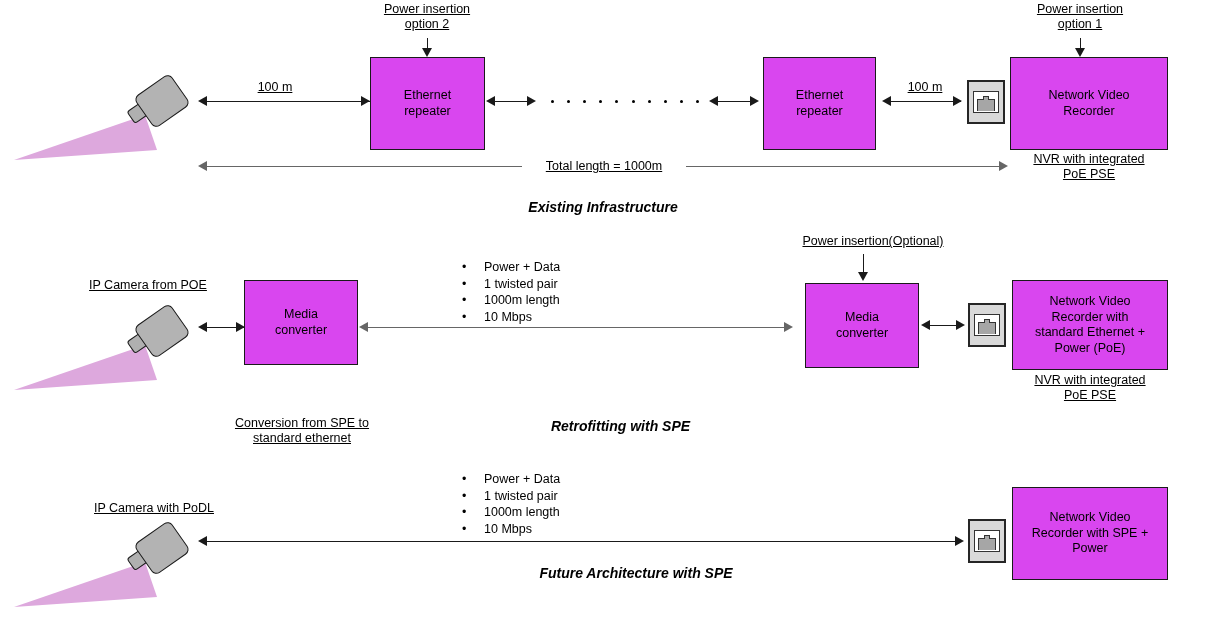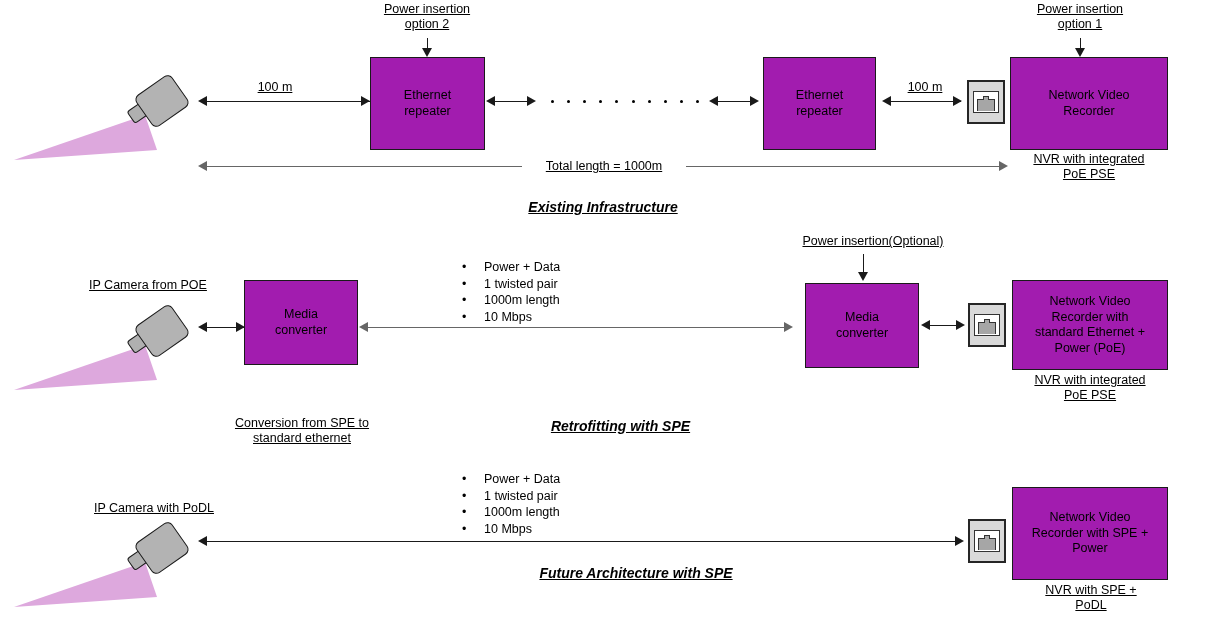--- a/index.html
+++ b/index.html
@@ -27,30 +27,29 @@
     color: #000;
     text-align: center;
     white-space: pre-line;
     text-decoration: underline;
   }
   .section-title {
     position: absolute;
     font-size: 14px;
     font-style: italic;
     font-weight: bold;
-    text-decoration: underline;
     text-align: center;
     white-space: nowrap;
   }
 
   
   .box {
     position: absolute;
     border: 1.6px solid #1a1a1a;
-    background: #a21caf;
+    background: #d946ef;
     box-sizing: border-box;
     display: flex;
     align-items: center;
     justify-content: center;
   }
   .box-text {
     font-size: 12.5px;
     line-height: 15.5px;
     text-align: center;
     white-space: pre-line;
@@ -375,18 +374,16 @@
     <div class="rj45-inner">
         <div class="rj45-jack"></div>
       </div>
   </div>
 
   <div class="box" style="left:1012px; top:487px; width:156px; height:93px;">
     <div class="box-text">Network Video
 Recorder with SPE +
 Power</div>
   </div>
-  <div class="lbl" style="left:1010px; top:583px; width:162px;">NVR with SPE +
-PoDL</div>
 
   <div class="section-title" style="left:486px; top:565px; width:300px;">Future Architecture with SPE</div>
 
 </div>
 
 </body></html>

